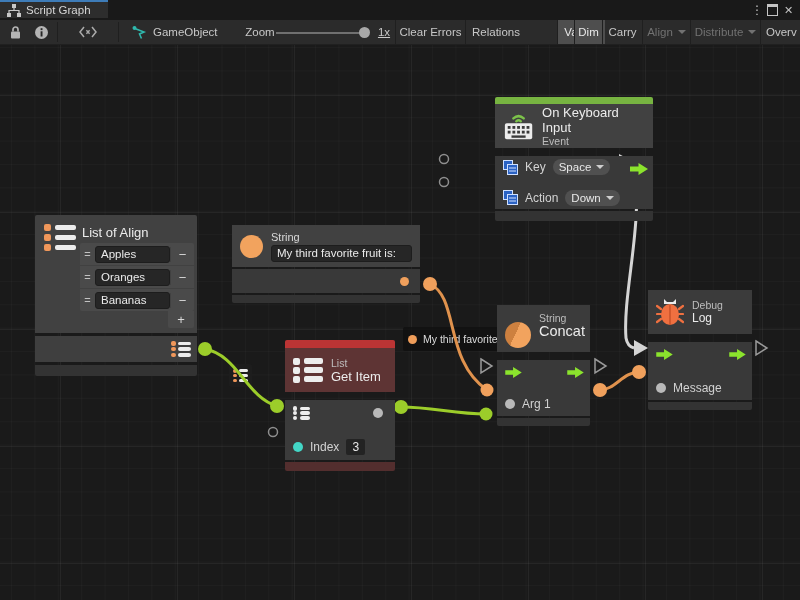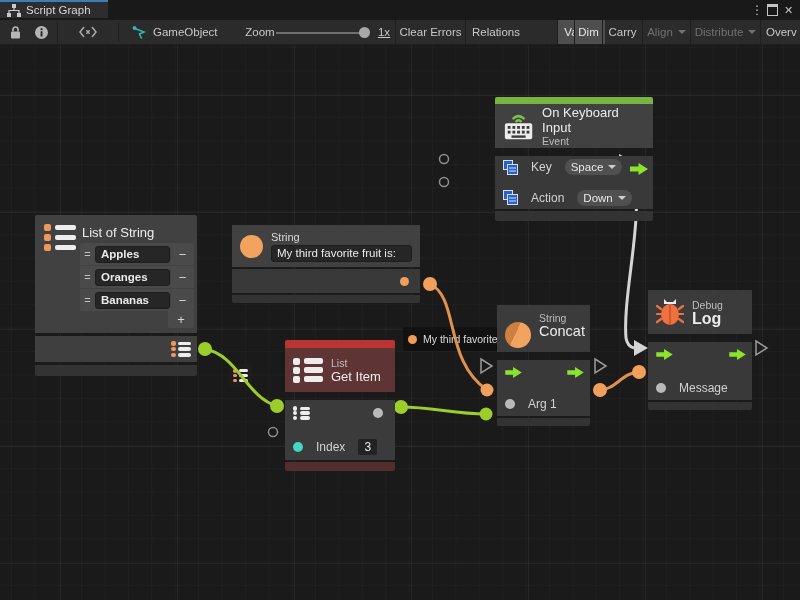--- a/index.html
+++ b/index.html
@@ -38,21 +38,21 @@
     background-size:117px 117px,117px 117px,23.4px 23.4px,23.4px 23.4px;
     background-position:0 50px,60px 0,0 2px,11px 0;}
   .wires{position:absolute;left:0;top:0;z-index:3;}
 
   
   .node{position:absolute;z-index:4;border-radius:2px;}
   .sec{box-sizing:border-box;}
   .hdr{background:#414141;display:flex;align-items:center;padding:0 8px;gap:8px;}
   .body{background:#393939;margin-top:2px;}
   .foot{background:#333;margin-top:2px;border-radius:0 0 2px 2px;}
-  .row{display:flex;align-items:center;gap:13px;padding:0 8px;position:relative;margin-top:8px;}
+  .row{display:flex;align-items:center;gap:7px;padding:0 8px;position:relative;margin-top:8px;}
   .ntitle{font-size:13px;color:#ececec;line-height:15px;}
   .nsub{font-size:10.5px;color:#bdbdbd;line-height:12px;}
   .plabel{font-size:12px;color:#d2d2d2;}
   .field{background:#262626;border:1px solid #1d1d1d;border-radius:3px;color:#eaeaea;font-size:11.5px;
          padding:1px 5px;line-height:13px;white-space:nowrap;}
   .dropdown{background:#505050;border-radius:8px;color:#e8e8e8;font-size:11.5px;padding:2px 6px;
             display:inline-flex;align-items:center;}
   .dot{border-radius:50%;}
   .dot-gray{width:10px;height:10px;background:#b9b9b9;}
   .dot-teal{width:10px;height:10px;background:#43d6c6;}
@@ -81,21 +81,21 @@
   .n-keyboard .row{height:22.5px;}
   .green-arrow{position:absolute;right:5px;top:5px;}
 
   
   .n-list{left:35px;top:170px;width:162px;}
   .n-list .hdr0{background:#414141;height:118px;position:relative;border-radius:2px 2px 0 0;}
   .n-list .title{position:absolute;left:47px;top:10px;}
   .listwidget{position:absolute;left:45px;top:28px;width:114px;background:#4a4a4a;border-radius:2px;}
   .lw-row{display:flex;align-items:center;height:22px;border-bottom:1px solid #414141;}
   .lw-handle{width:15px;text-align:center;color:#c2c2c2;font-size:11px;}
-  .lw-field{flex:1;margin:10px 0;font-weight:bold;}
+  .lw-field{flex:1;margin:10px 0;}
   .lw-minus{width:23px;text-align:center;color:#dadada;font-size:13px;border-left:1px solid #414141;}
   .lw-plus{position:absolute;right:3px;top:96px;width:26px;height:17px;background:#4a4a4a;border-radius:0 0 2px 2px;
            color:#dadada;font-size:13px;display:flex;align-items:center;justify-content:center;}
   .n-list .outrow{margin-top:3px;height:26px;background:#3f3f3f;position:relative;}
   .n-list .outrow .li-sm{position:absolute;right:6px;top:5px;}
   .n-list .foot{height:11px;margin-top:3px;}
 
   
   .n-string{left:232px;top:180px;width:188px;}
   .n-string .hdr{height:42px;}
@@ -329,21 +329,21 @@
             </div>
           <div class="li-row">
               <div class="li-dot"></div>
               <div class="li-bar"></div>
             </div>
           <div class="li-row">
               <div class="li-dot"></div>
               <div class="li-bar"></div>
             </div>
         </div>
-        <div class="ntitle title">List of String</div>
+        <div class="ntitle title">List of Align</div>
         <div class="listwidget">
           <div class="lw-row">
             <span class="lw-handle">=</span>
             <span class="field lw-field">Apples</span>
             <span class="lw-minus">−</span>
           </div>
           <div class="lw-row">
             <span class="lw-handle">=</span>
             <span class="field lw-field">Oranges</span>
             <span class="lw-minus">−</span>
@@ -473,21 +473,21 @@
               <path d="M5 22 L1 25"></path>
             <path d="M23 12 L27 9"></path>
               <path d="M23 17 H27"></path>
               <path d="M23 22 L27 25"></path>
           </g>
           <ellipse cx="14" cy="17.5" rx="9" ry="10.5" fill="#f07040"></ellipse>
           <path d="M14 8 V28" stroke="#c44f28" stroke-width="1.4"></path>
         </svg>
         <div>
           <div class="nsub">Debug</div>
-          <div class="ntitle" style="font-size:16px;font-weight:bold;">Log</div>
+          <div class="ntitle" style="font-size:12px;">Log</div>
         </div>
       </div>
       <div class="sec body">
         <div class="row">
           <svg width="17" height="11" viewBox="0 0 18 12">
               <path d="M0 3.5h8.5V0L18 6l-9.5 6V8.5H0z" fill="#8be32d"></path>
             </svg>
           <svg width="17" height="11" viewBox="0 0 18 12" style="position:absolute;right:6px;">
               <path d="M0 3.5h8.5V0L18 6l-9.5 6V8.5H0z" fill="#8be32d"></path>
             </svg>

